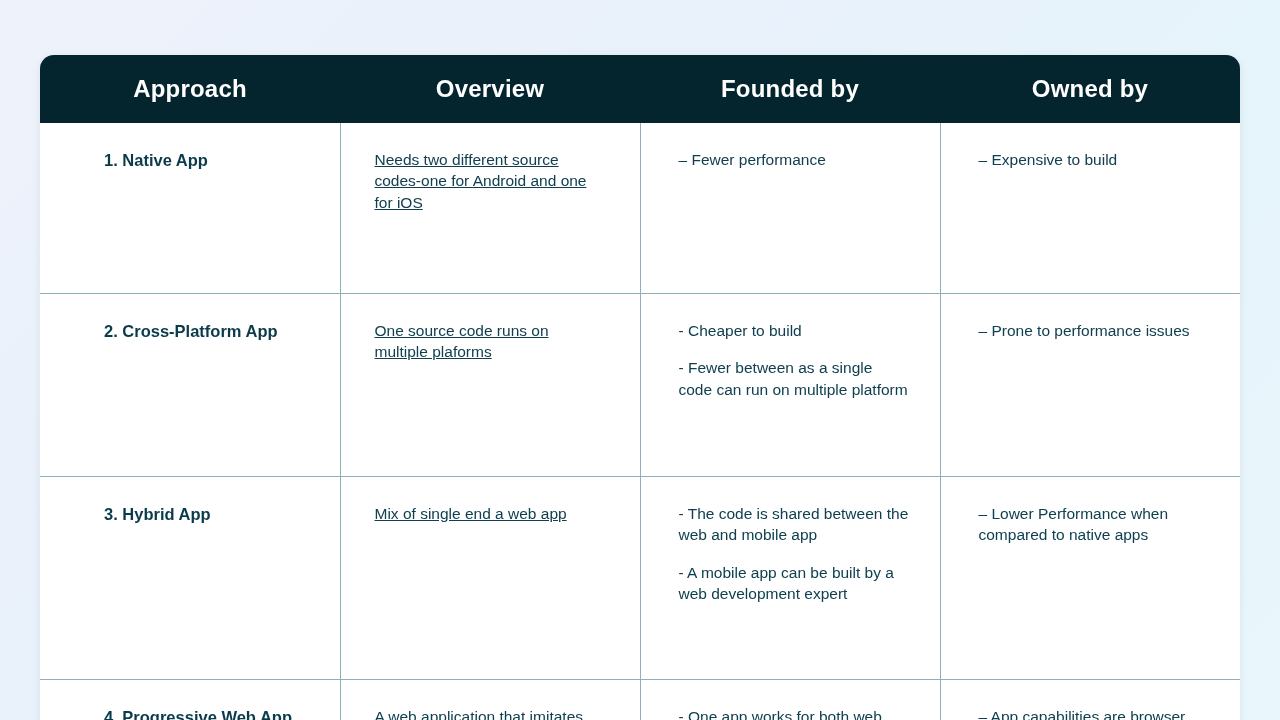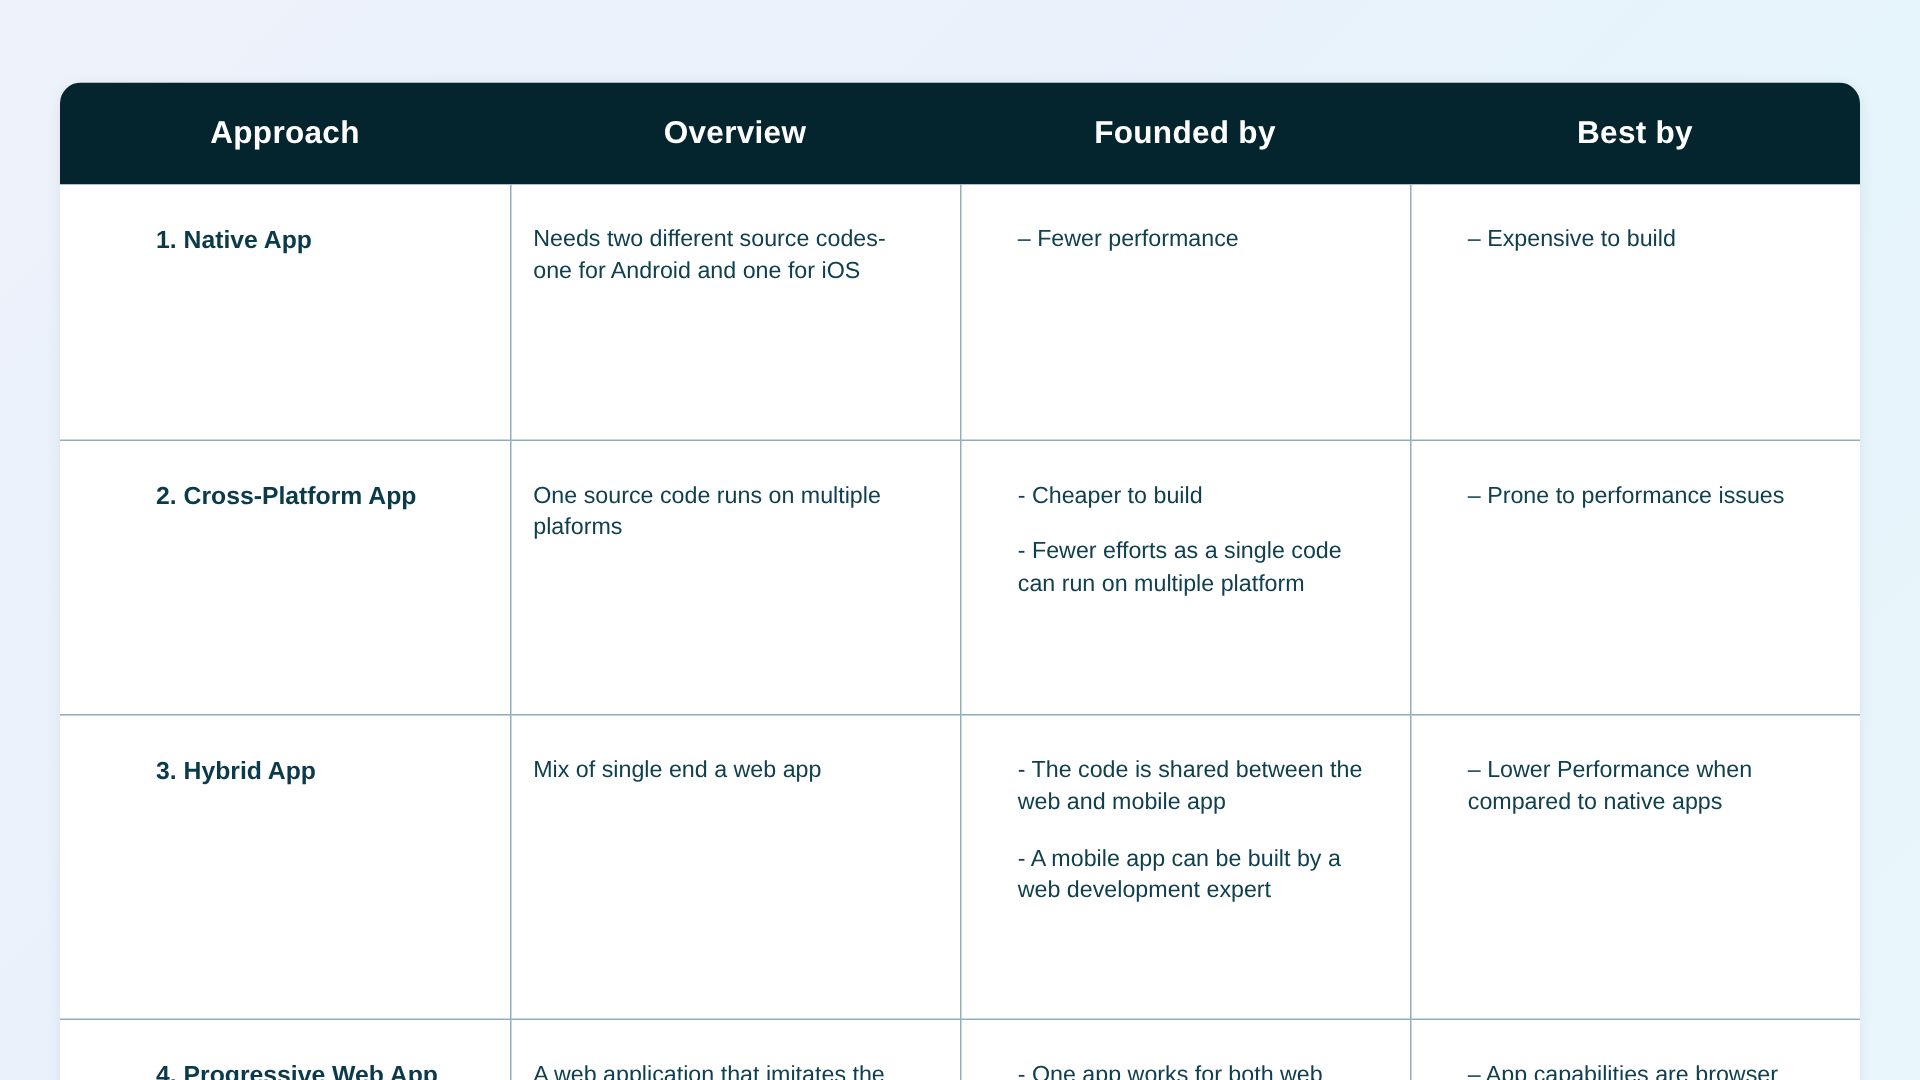--- a/index.html
+++ b/index.html
@@ -35,21 +35,21 @@
     background: #cadde0;
   }
   table.compare col.c1 { width: 300px; }
   table.compare col.c2 { width: 300px; }
   table.compare col.c3 { width: 300px; }
   table.compare col.c4 { width: 300px; }
 
   thead th {
     background: #05252e;
     color: #ffffff;
-    font-size: 21px;
+    font-size: 24px;
     font-weight: bold;
     height: 68px;
     text-align: center;
     vertical-align: middle;
     letter-spacing: 0.2px;
     padding: 0 10px;
   }
   tbody td {
     background: #ffffff;
     vertical-align: top;
@@ -69,22 +69,23 @@
   tbody td.approach {
     font-weight: bold;
     font-size: 16.5px;
     color: #0b3b4b;
     padding-left: 64px;
     padding-right: 16px;
     line-height: 1.45;
     border-right: 1px solid #8fb0b8;
   }
   tbody td.overview {
-    padding-left: 15px;
+    padding-left: 34px;
     padding-right: 40px;
+    text-decoration: underline;
   }
   tbody td.founded,
   tbody td.owned {
     padding-left: 38px;
     padding-right: 30px;
   }
   .bullet {
     margin: 0 0 16px 0;
   }
   .bullet:last-child {
@@ -109,21 +110,21 @@
         <col class="c1">
           <col class="c2">
           <col class="c3">
           <col class="c4">
       </colgroup>
       <thead>
         <tr>
           <th>Approach</th>
           <th>Overview</th>
           <th>Founded by</th>
-          <th>Best by</th>
+          <th>Owned by</th>
         </tr>
       </thead>
       <tbody>
         <tr class="r1">
           <td class="approach">1. Native App</td>
           <td class="overview">
             <p class="plain">Needs two different source codes-one for Android and one for iOS</p>
           </td>
           <td class="founded">
             <p class="bullet">– Fewer performance</p>
@@ -132,21 +133,21 @@
             <p class="bullet">– Expensive to build</p>
           </td>
         </tr>
         <tr class="r2">
           <td class="approach">2. Cross-Platform App</td>
           <td class="overview">
             <p class="plain">One source code runs on multiple plaforms</p>
           </td>
           <td class="founded">
             <p class="bullet">- Cheaper to build</p>
-            <p class="bullet">- Fewer efforts as a single code can run on multiple platform</p>
+            <p class="bullet">- Fewer between as a single code can run on multiple platform</p>
           </td>
           <td class="owned">
             <p class="bullet">– Prone to performance issues</p>
           </td>
         </tr>
         <tr class="r3">
           <td class="approach">3. Hybrid App</td>
           <td class="overview">
             <p class="plain">Mix of single end a web app</p>
           </td>

